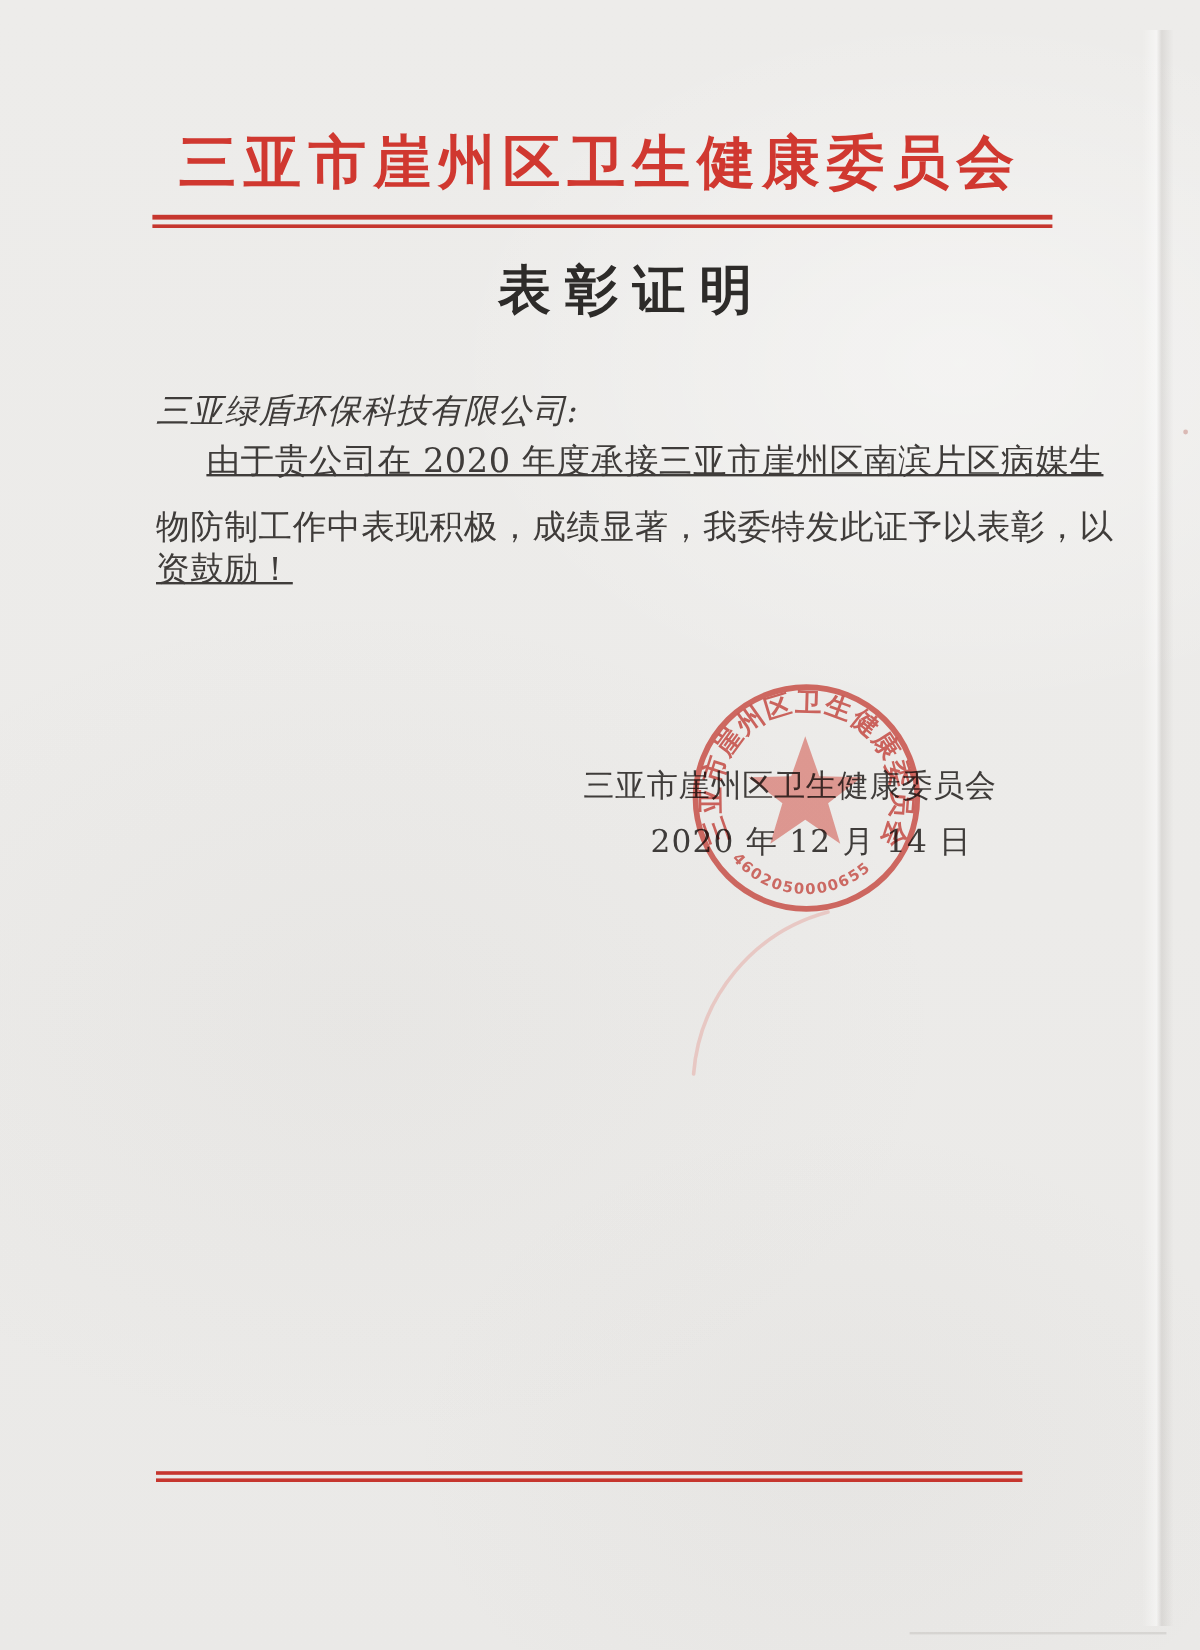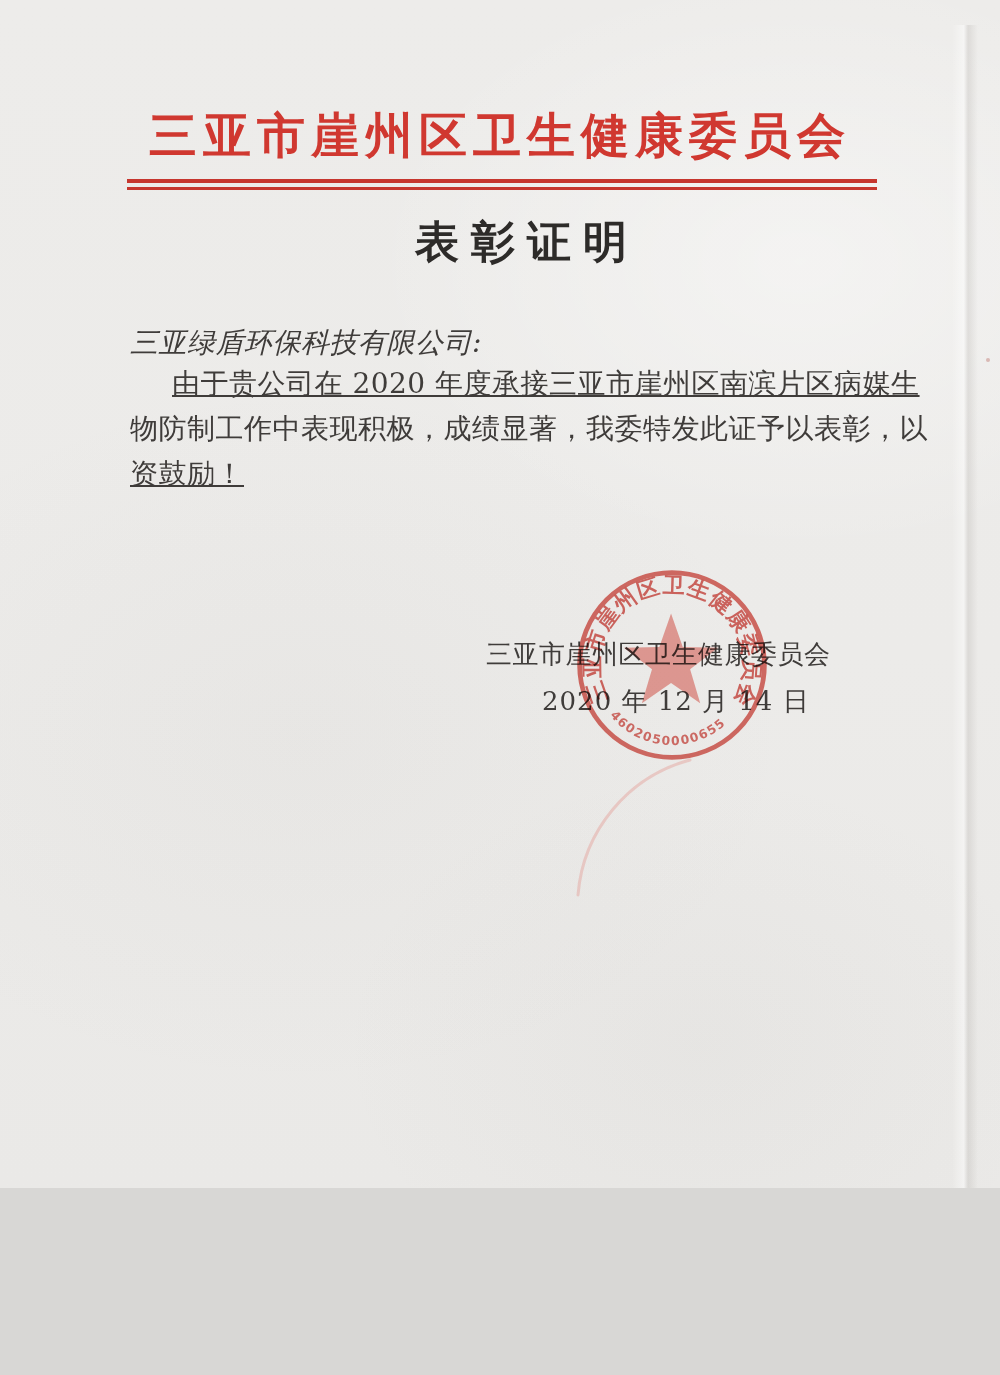--- a/index.html
+++ b/index.html
@@ -12,21 +12,21 @@
     --seal-star:#ea8c84;
     --paper:#ecebe9;
   }
   html,body{margin:0;padding:0;}
   body{
     width:1000px;height:1375px;
     font-family:"DejaVu Serif","Liberation Serif",serif;
     background:#d8d7d5;
   }
   .page{
-    position:relative;width:1000px;height:1188px;overflow:hidden;
+    position:relative;width:1000px;height:1375px;overflow:hidden;
     background:
       radial-gradient(ellipse 620px 420px at 80% 22%, rgba(255,255,255,0.40), rgba(255,255,255,0) 70%),
       radial-gradient(ellipse 700px 500px at 30% 62%, rgba(150,145,140,0.05), rgba(150,145,140,0) 70%),
       radial-gradient(ellipse 500px 380px at 70% 88%, rgba(150,145,140,0.05), rgba(150,145,140,0) 72%),
       linear-gradient(180deg,#edecea 0%, #ecebe9 55%, #eae9e7 100%);
   }
   
   .crease-right{
     position:absolute;left:952px;top:25px;width:26px;height:1330px;
     background:linear-gradient(90deg, rgba(255,255,255,0) 0%, rgba(255,255,255,0.45) 45%, rgba(160,155,150,0.22) 62%, rgba(160,155,150,0) 100%);
@@ -60,21 +60,21 @@
     font-size:44px;font-weight:bold;letter-spacing:12px;
     color:var(--title-ink);white-space:nowrap;
   }
   .bodyline{
     position:absolute;left:130px;
     font-size:28px;color:var(--ink);letter-spacing:0.5px;
     white-space:nowrap;
   }
   .line-recipient{top:324px;font-style:italic;}
   .line-p1{top:365px;left:172px;text-decoration:underline;}
-  .line-p2{top:410px;}
+  .line-p2{top:420px;}
   .line-p3{top:455px;text-decoration:underline;}
   .signature{
     position:absolute;left:486px;top:637px;
     font-size:26px;color:var(--ink);letter-spacing:0.5px;white-space:nowrap;
   }
   .dateline{
     position:absolute;left:542px;top:684px;
     font-size:26px;color:var(--ink);letter-spacing:1px;white-space:nowrap;
   }
   .ghost-arc{position:absolute;left:540px;top:735px;pointer-events:none;}

